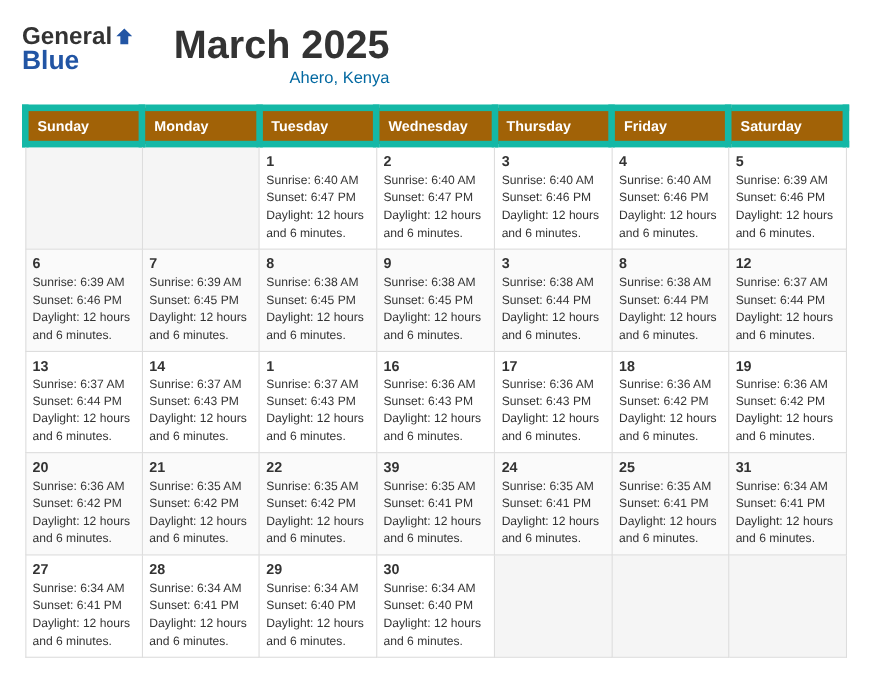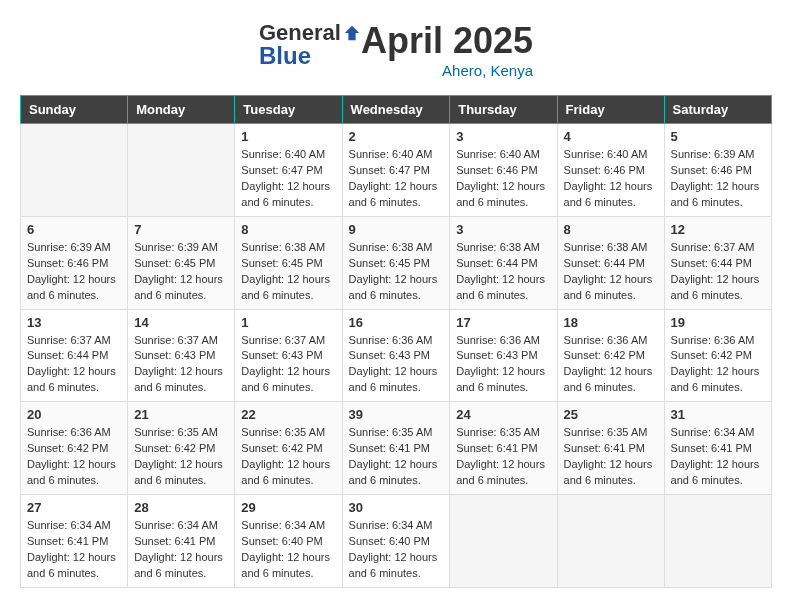--- a/index.html
+++ b/index.html
@@ -5,23 +5,24 @@
     * { box-sizing: border-box; margin: 0; padding: 0; }
     body {
       font-family: Arial, sans-serif;
       background: #fff;
       width: 792px;
       min-height: 612px;
       padding: 20px;
     }
     .header {
       display: flex;
-      justify-content: center;
+      justify-content: flex-start;
       align-items: flex-start;
       margin-bottom: 16px;
+      gap: 36px;
     }
     .logo {
       display: flex;
       flex-direction: column;
       align-items: flex-start;
     }
     .logo-text {
       display: flex;
       align-items: center;
       font-size: 22px;
@@ -46,27 +47,27 @@
     .location {
       font-size: 15px;
       color: #0369a1;
     }
     .calendar {
       width: 100%;
       border-collapse: collapse;
       border: 1px solid #ccc;
     }
     .calendar th {
-      background: #404040;
+      background: #a16207;
       color: #fff;
       font-size: 13px;
       font-weight: bold;
       padding: 6px 8px;
       text-align: left;
-      border: 1px solid #14b8a6;
+      border: 6px solid #14b8a6;
     }
     .calendar td {
       vertical-align: top;
       padding: 5px 6px;
       border: 1px solid #ddd;
       font-size: 11px;
       color: #333;
       min-height: 80px;
       width: 108px;
     }
@@ -94,21 +95,21 @@
   <div class="logo">
     <div class="logo-text">
       <span class="logo-general">General</span>
       <svg class="logo-icon" viewBox="0 0 20 20">
         <polygon points="10,2 18,10 14,10 14,18 6,18 6,10 2,10" fill="#2255a4"></polygon>
       </svg>
     </div>
     <span class="logo-blue" style="font-size:24px;font-weight:bold;color:#2255a4;margin-top:-4px;">Blue</span>
   </div>
   <div class="title-area">
-    <div class="month-title">April 2025</div>
+    <div class="month-title">March 2025</div>
     <div class="location">Ahero, Kenya</div>
   </div>
 </div>
 
 <table class="calendar">
   <thead>
     <tr>
     <th>Sunday</th>
         <th>Monday</th>
         <th>Tuesday</th>

